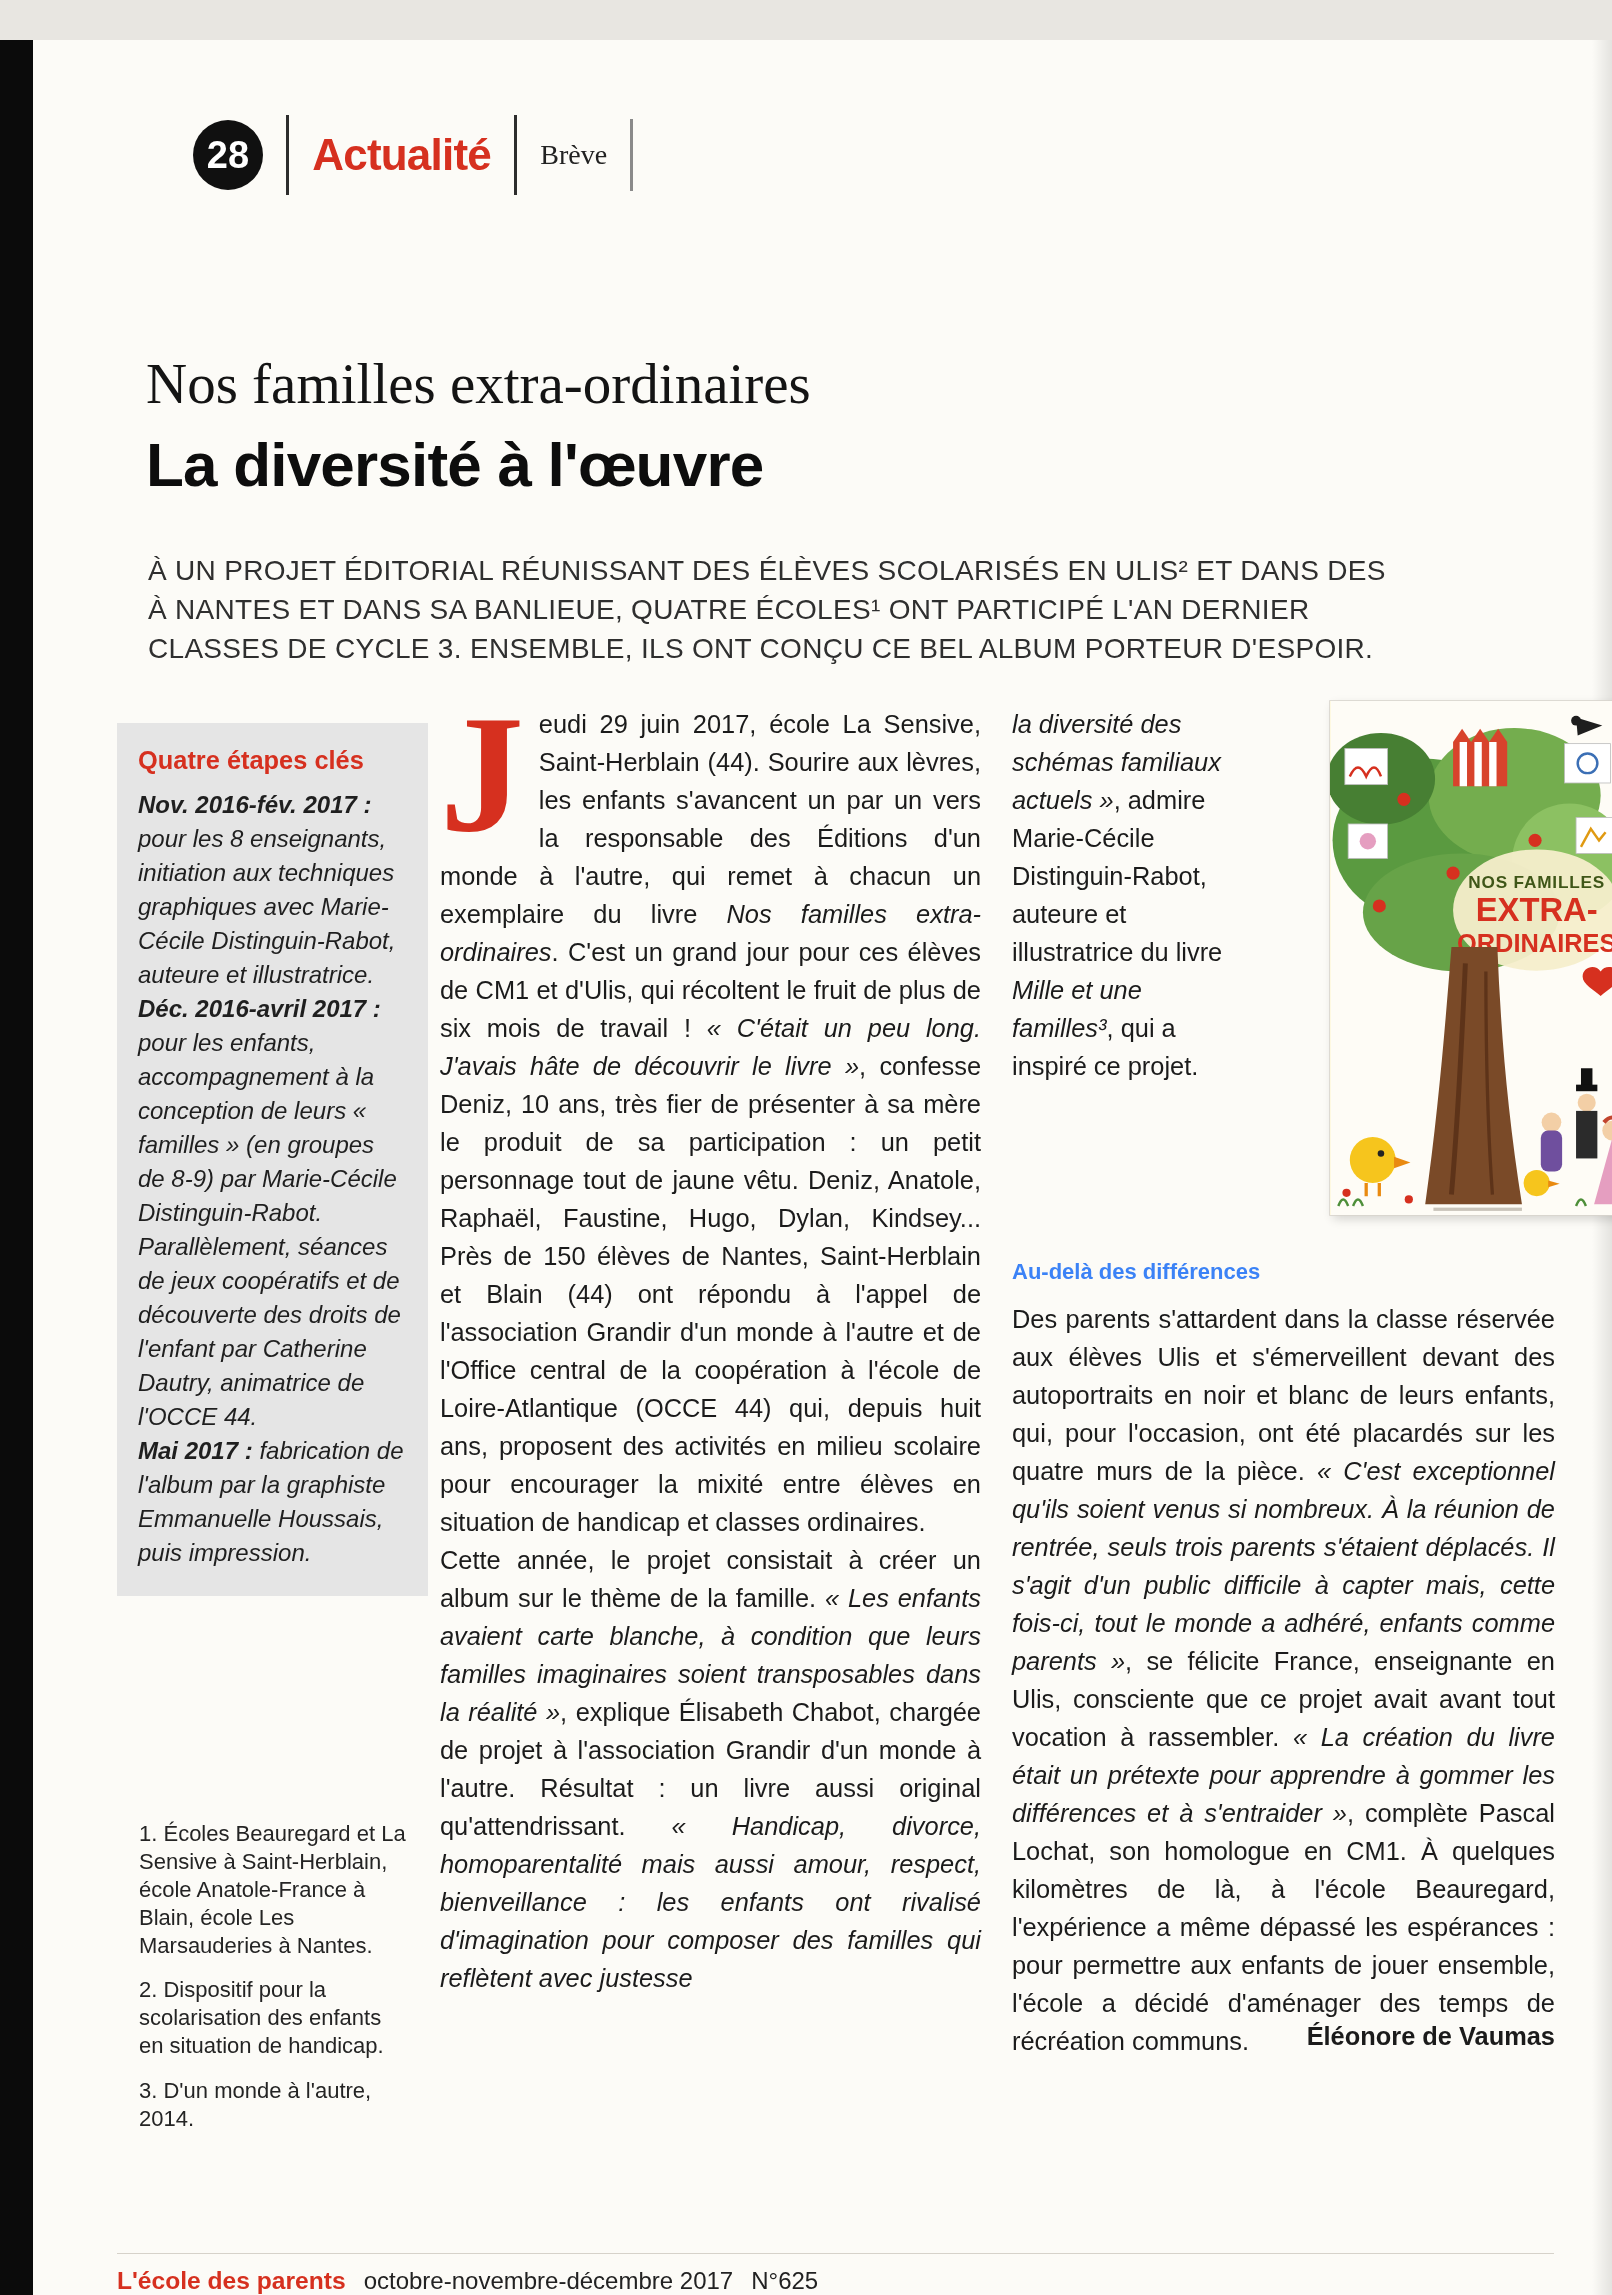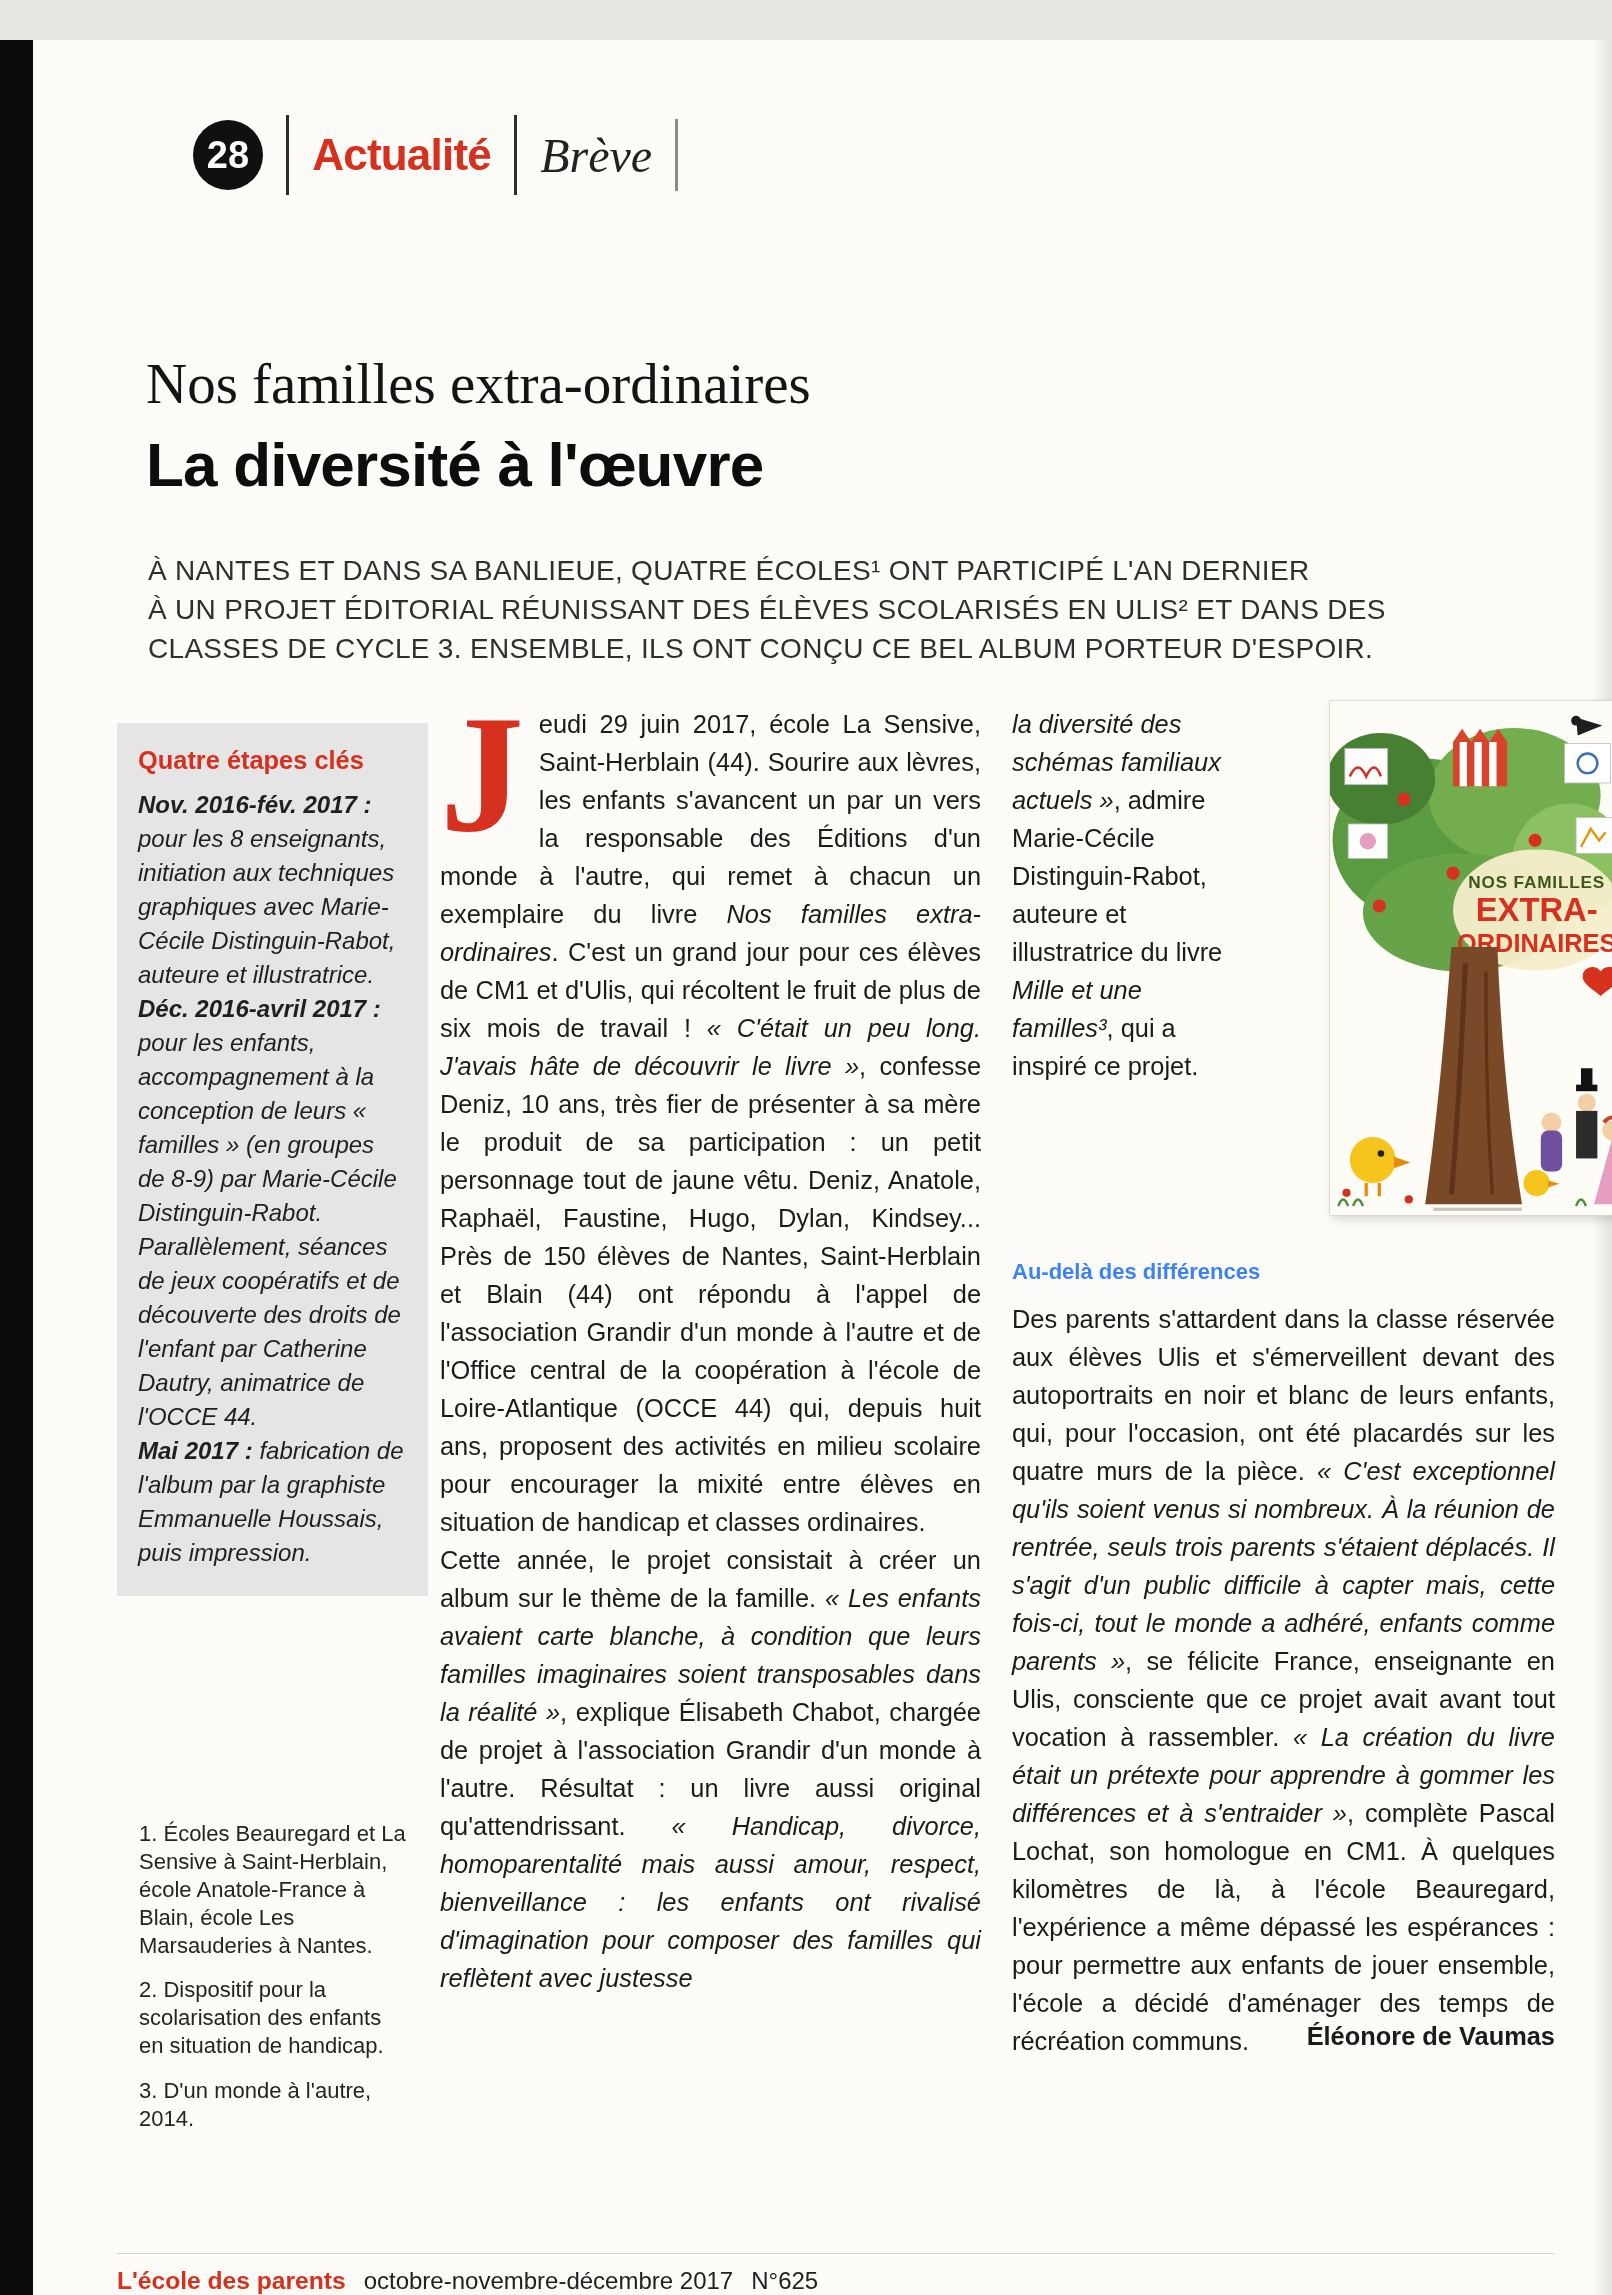--- a/index.html
+++ b/index.html
@@ -9,21 +9,21 @@
   .scan-shade{position:absolute;right:0;top:0;width:21px;height:100%;
         background:linear-gradient(to right,rgba(0,0,0,0),rgba(0,0,0,0.10));}
 
   
   .hdr{position:absolute;left:193px;top:75px;display:flex;align-items:center;}
   .pagenum{width:70px;height:70px;border-radius:50%;background:#101010;color:#fff;
         font-weight:bold;font-size:38px;display:flex;align-items:center;justify-content:center;}
   .vbar{width:3.3px;background:#2d2d2d;margin:0 23px;height:80px;}
   .vbar.light{width:2.5px;background:#8a8a8a;height:72px;}
   .section{color:#d6301f;font-weight:bold;font-size:44px;letter-spacing:-0.8px;}
-  .subsection{font-family:"Liberation Serif","DejaVu Serif",serif;font-size:48px;color:#222;font-style:italic;}
+  .subsection{font-family:"Liberation Serif","DejaVu Serif",serif;font-size:28px;color:#222;}
 
   
   .titles{position:absolute;left:146px;top:311px;}
   .kicker{font-family:"Liberation Serif","DejaVu Serif",serif;font-size:57px;color:#141414;}
   .main-title{margin:13px 0 0;font-size:62px;font-weight:bold;letter-spacing:-0.8px;color:#0d0d0d;}
 
   .standfirst{position:absolute;left:148px;top:511px;font-size:28px;line-height:39px;
         color:#2f2f2f;letter-spacing:0.3px;}
 
   
@@ -76,22 +76,22 @@
     <div class="subsection">Brève</div>
     <div class="vbar light"></div>
   </div>
 
   <div class="titles">
     <div class="kicker">Nos familles extra-ordinaires</div>
     <h1 class="main-title">La diversité à l'œuvre</h1>
   </div>
 
   <div class="standfirst">
+    <div>À UN PROJET ÉDITORIAL RÉUNISSANT DES ÉLÈVES SCOLARISÉS EN ULIS² ET DANS DES</div>
     <div>À NANTES ET DANS SA BANLIEUE, QUATRE ÉCOLES¹ ONT PARTICIPÉ L'AN DERNIER</div>
-    <div>À UN PROJET ÉDITORIAL RÉUNISSANT DES ÉLÈVES SCOLARISÉS EN ULIS² ET DANS DES</div>
     <div>CLASSES DE CYCLE 3. ENSEMBLE, ILS ONT CONÇU CE BEL ALBUM PORTEUR D'ESPOIR.</div>
   </div>
 
   <aside class="sidebar">
     <div class="sb-title">Quatre étapes clés</div>
     <p class="sb-entry"><span class="bd">Nov. 2016-fév. 2017 :</span><span> pour les 8 enseignants, initiation aux techniques graphiques avec Marie-Cécile Distinguin-Rabot, auteure et illustratrice.</span></p>
     <p class="sb-entry"><span class="bd">Déc. 2016-avril 2017 :</span><span> pour les enfants, accompagnement à la conception de leurs « familles » (en groupes de 8-9) par Marie-Cécile Distinguin-Rabot. Parallèlement, séances de jeux coopératifs et de découverte des droits de l'enfant par Catherine Dautry, animatrice de l'OCCE 44.</span></p>
     <p class="sb-entry"><span class="bd">Mai 2017 :</span><span> fabrication de l'album par la graphiste Emmanuelle Houssais, puis impression.</span></p>
   </aside>
 

